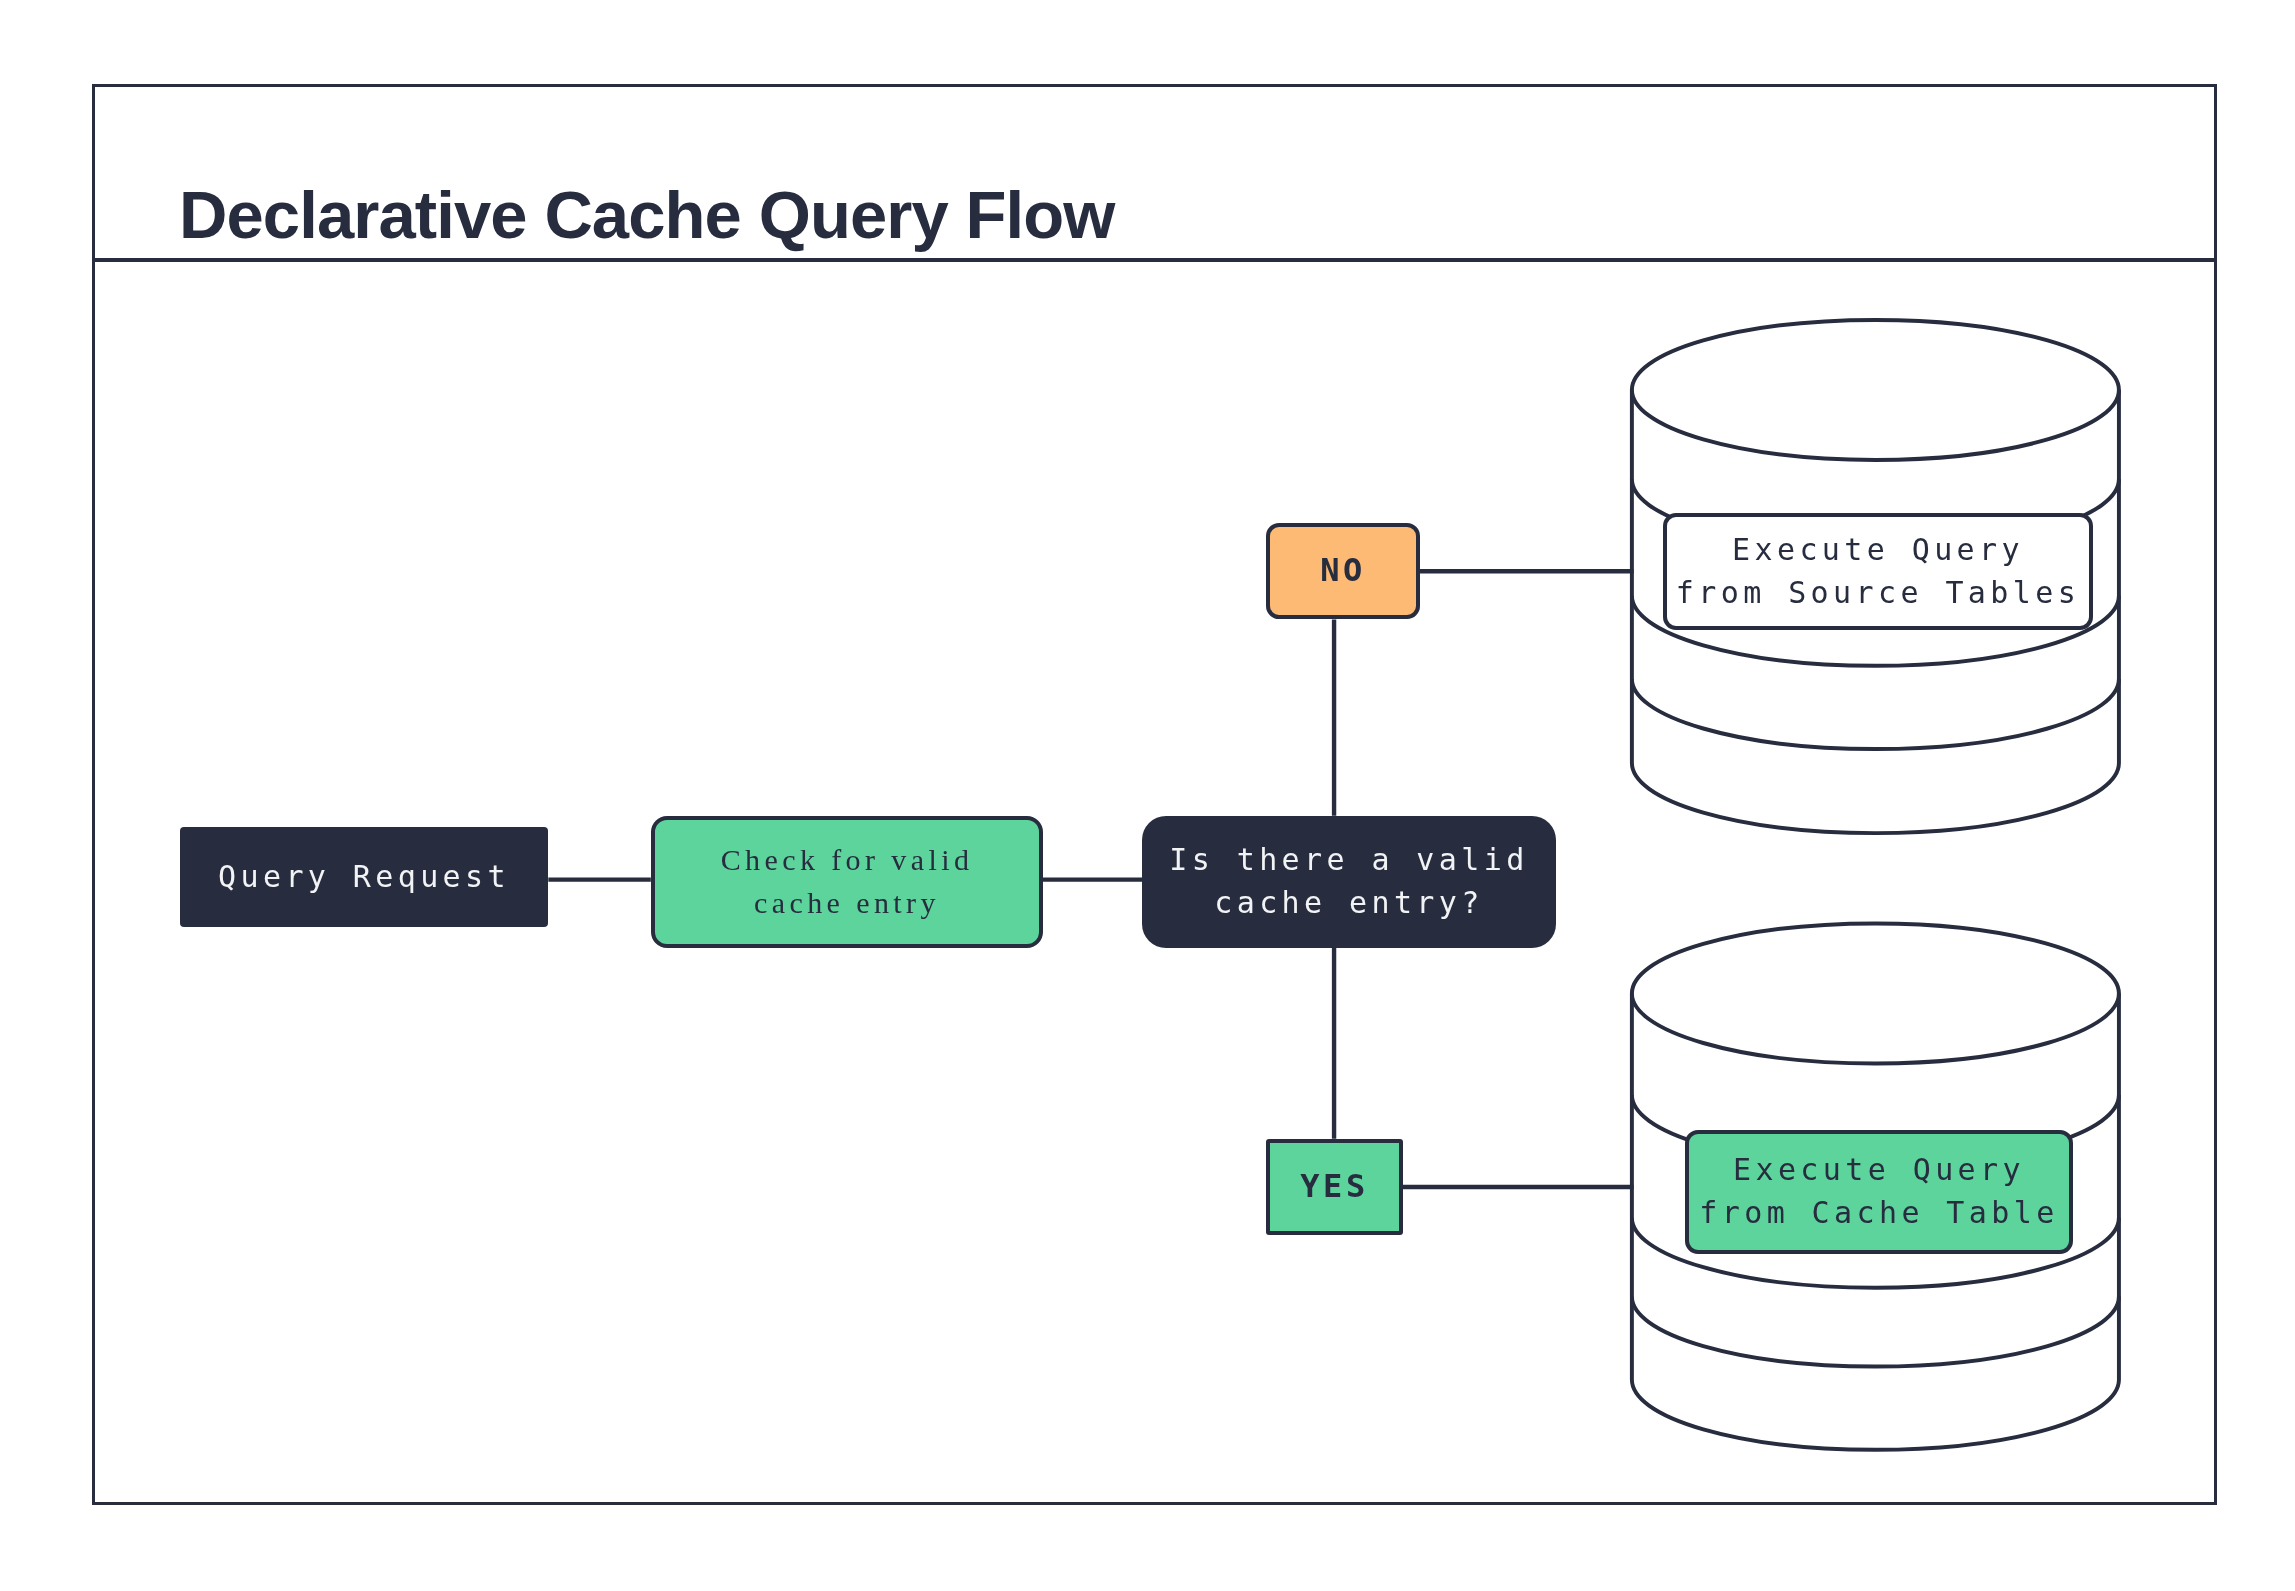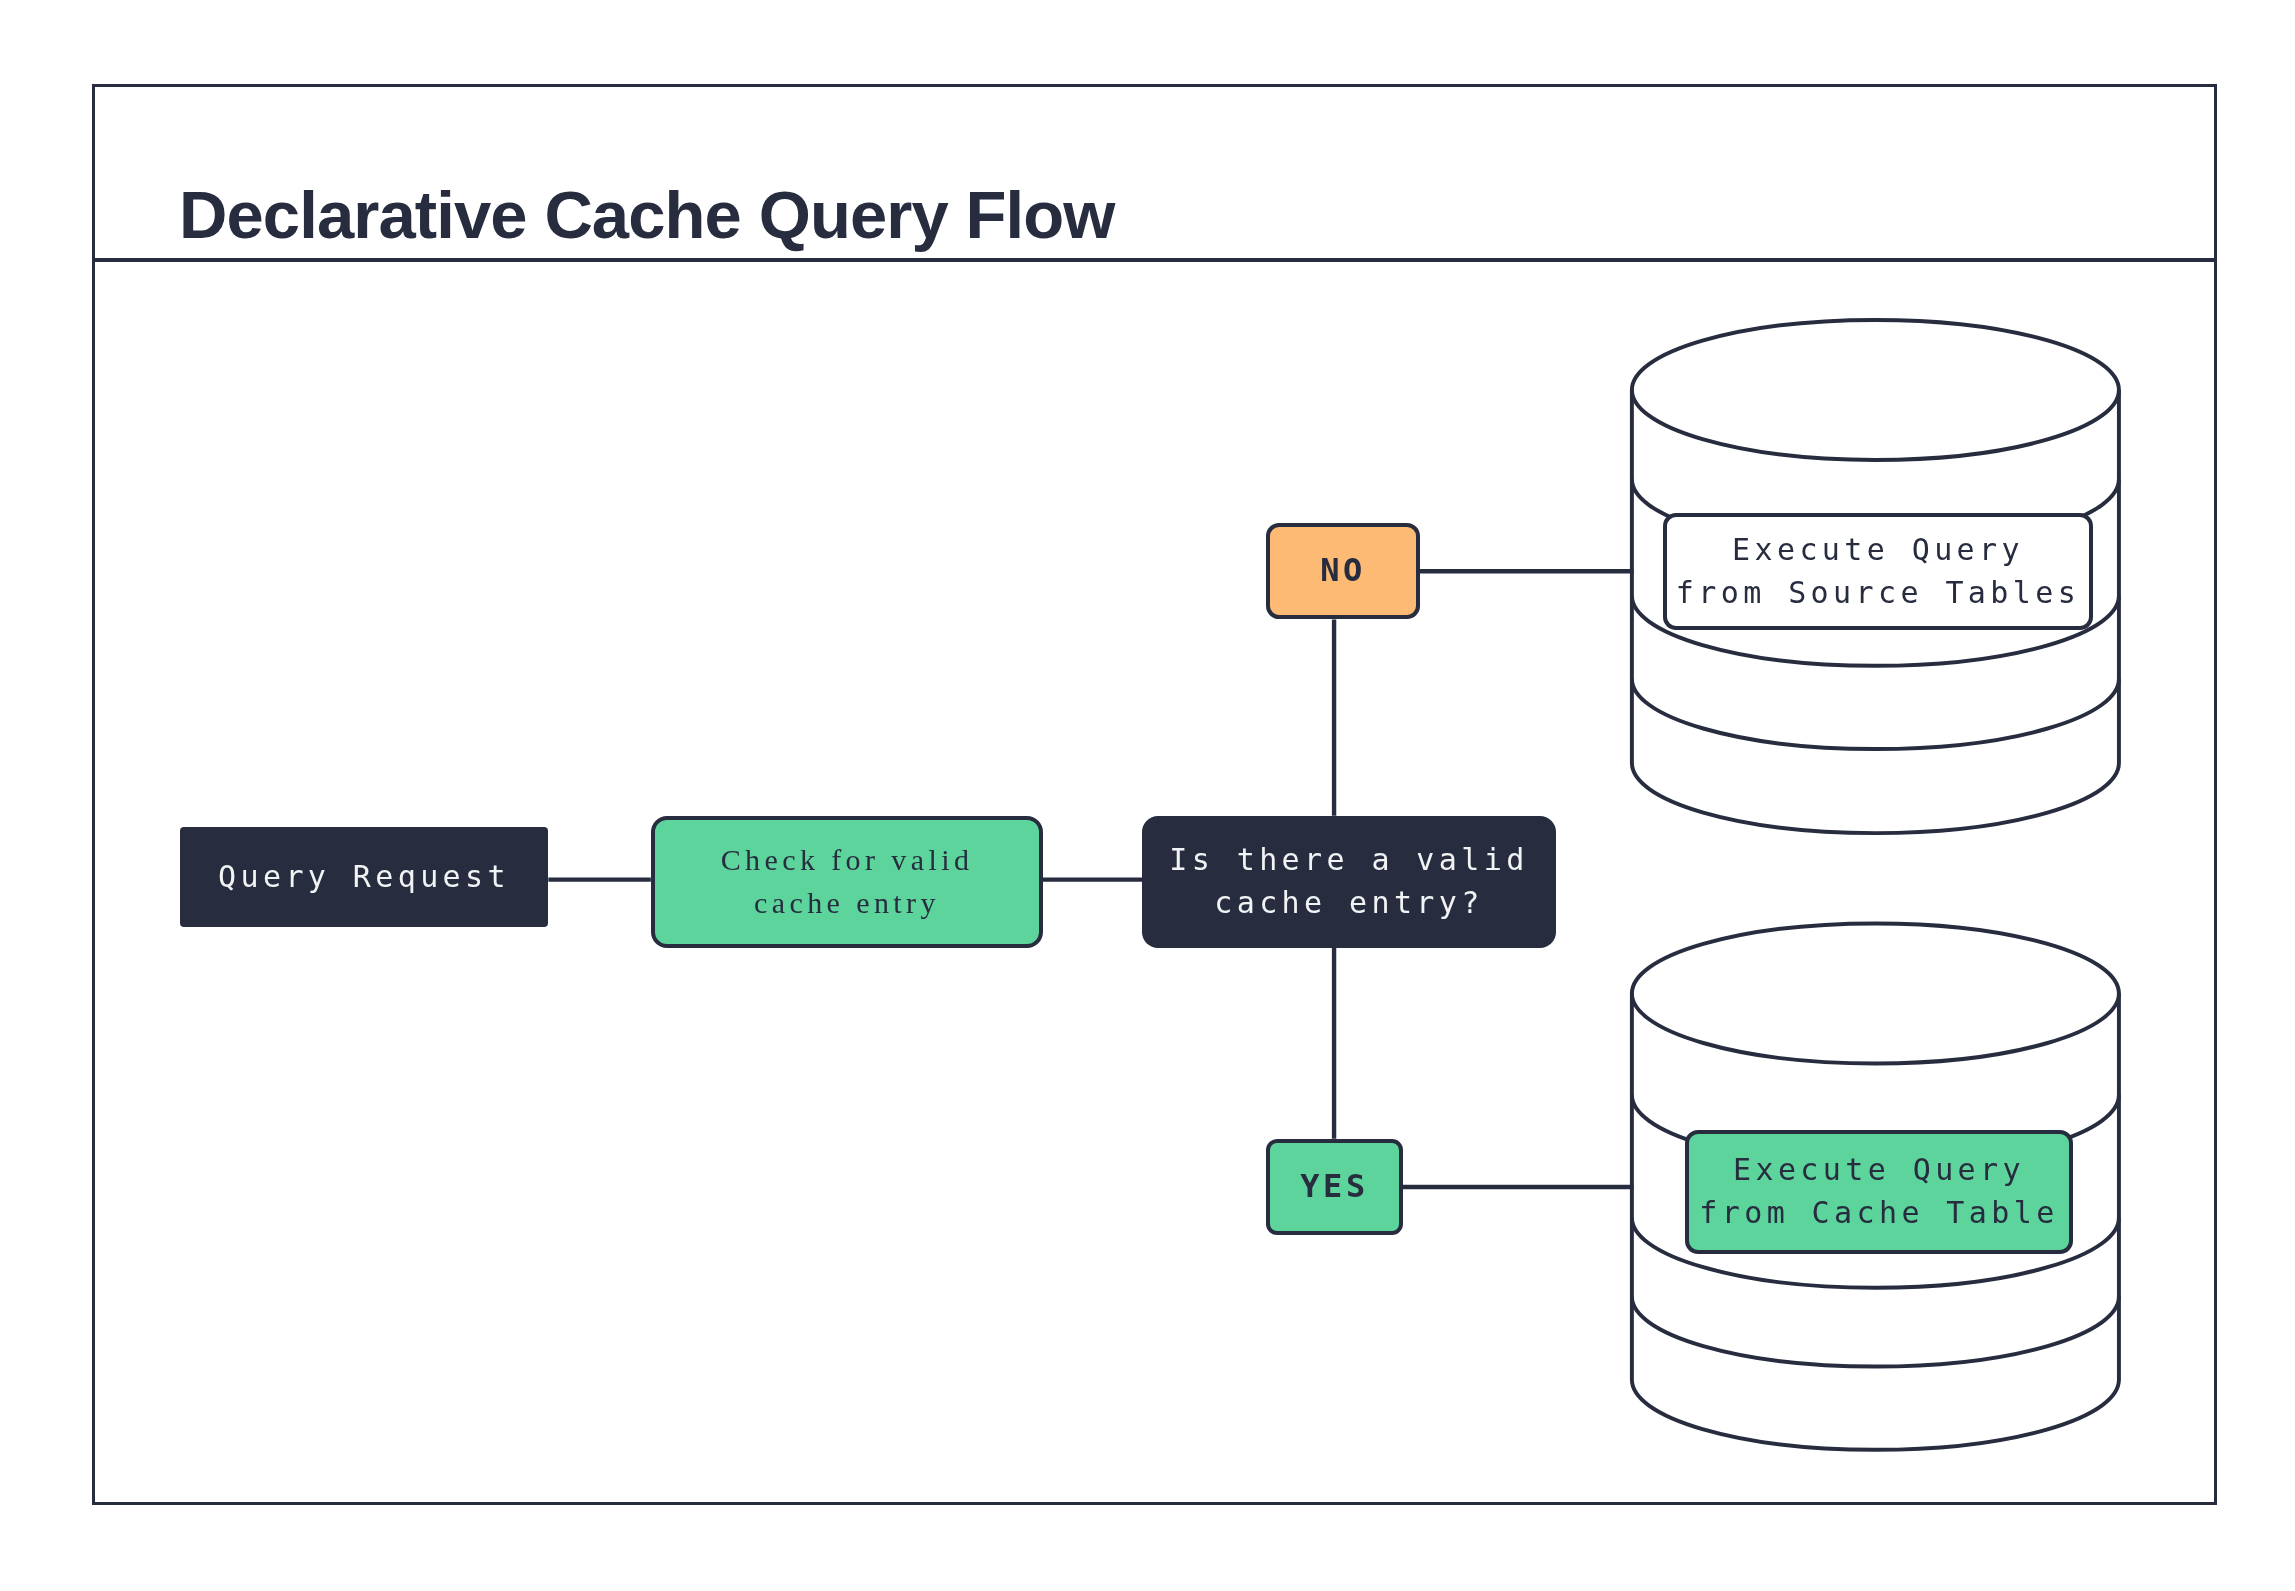--- a/index.html
+++ b/index.html
@@ -42,32 +42,32 @@
     left:173px;top:827px;width:368px;height:100px;
     background:var(--dark,#272D3F);color:var(--light,#F2F3F5);border-radius:4px;
   }
   .node-check-cache{
     left:644px;top:816px;width:392px;height:132px;
     background:var(--green,#5CD49C);color:var(--dark,#272D3F);
     border:4.4px solid var(--dark,#272D3F);border-radius:16px;font-family:Liberation Serif, serif;
   }
   .node-is-valid{
     left:1135px;top:816px;width:414px;height:132px;
-    background:var(--dark,#272D3F);color:var(--light,#F2F3F5);border-radius:16px;
+    background:var(--dark,#272D3F);color:var(--light,#F2F3F5);border-radius:24px;
   }
   .node-no{
     left:1259px;top:523px;width:154px;height:96px;
     background:#fdba74;color:var(--dark,#272D3F);
     border:4.4px solid var(--dark,#272D3F);border-radius:13px;
     font-size:32px;font-weight:700;letter-spacing:3.5px;
   }
   .node-yes{
     left:1259px;top:1139px;width:137px;height:96px;
     background:var(--green,#5CD49C);color:var(--dark,#272D3F);
-    border:4.4px solid var(--dark,#272D3F);border-radius:11px;
+    border:4.4px solid var(--dark,#272D3F);border-radius:3px;
     font-size:32px;font-weight:700;letter-spacing:3.5px;
   }
   .node-source-label{
     left:1656px;top:513px;width:430px;height:117px;
     background:#FFFFFF;color:var(--dark,#272D3F);
     border:4.4px solid var(--dark,#272D3F);border-radius:13px;
   }
   .node-cache-label{
     left:1678px;top:1130px;width:388px;height:124px;
     background:var(--green,#5CD49C);color:var(--dark,#272D3F);

